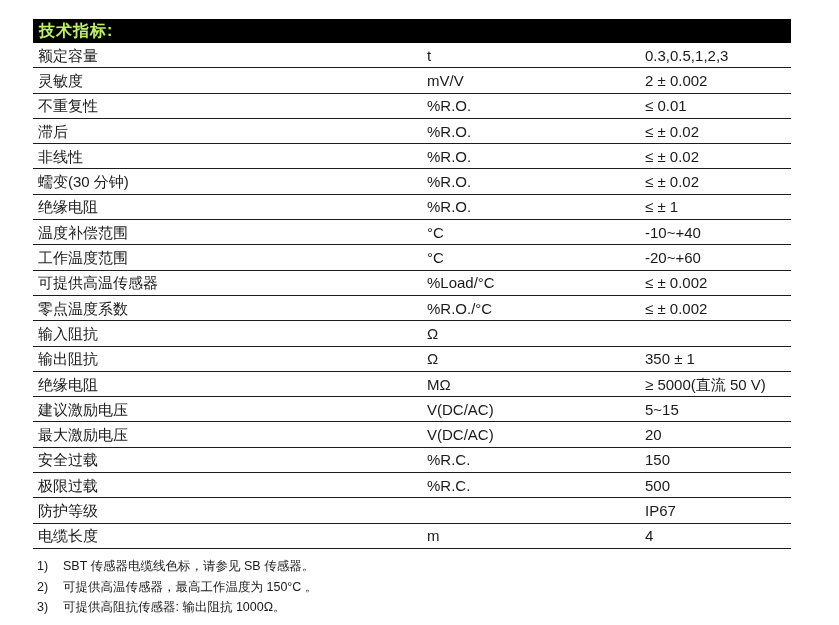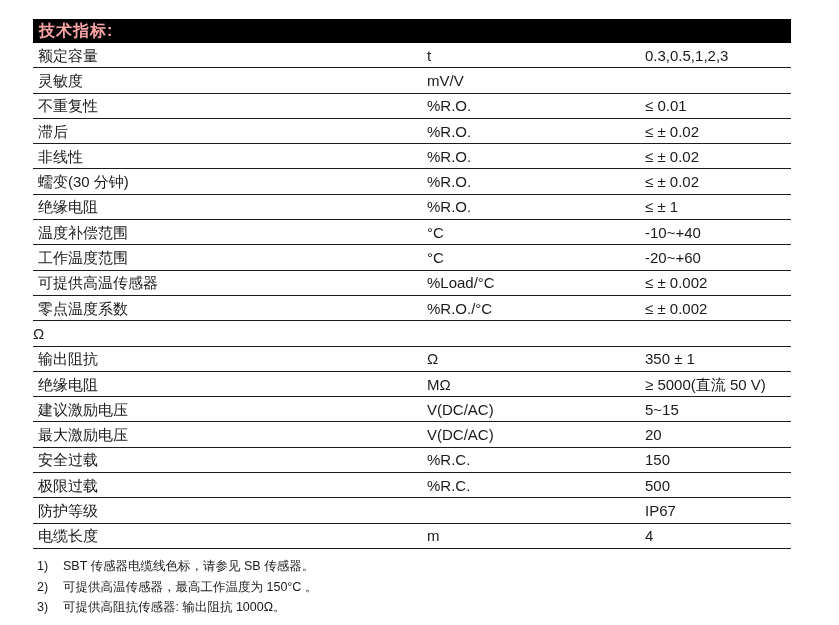--- a/index.html
+++ b/index.html
@@ -13,21 +13,21 @@
     color: #1a1a1a;
     overflow: hidden;
   }
   .header-bar {
     position: absolute;
     left: 33px;
     top: 19px;
     width: 758px;
     height: 24px;
     background: #000000;
-    color: #fca5a5;
+    color: #bef264;
     display: flex;
     align-items: center;
     padding-left: 6px;
     font-size: 16px;
     font-weight: bold;
     letter-spacing: 1px;
   }
   .spec-table {
     position: absolute;
     left: 33px;
@@ -75,20 +75,21 @@
   <div class="spec-table" id="spec-table">
   <div class="spec-row">
     <div class="cell-name">额定容量</div>
     <div class="cell-unit">t</div>
     <div class="cell-value">0.3,0.5,1,2,3</div>
   </div>
 
   <div class="spec-row">
     <div class="cell-name">灵敏度</div>
     <div class="cell-unit">mV/V</div>
+    <div class="cell-value">2 ± 0.002</div>
   </div>
 
   <div class="spec-row">
     <div class="cell-name">不重复性</div>
     <div class="cell-unit">%R.O.</div>
     <div class="cell-value">≤ 0.01</div>
   </div>
 
   <div class="spec-row">
     <div class="cell-name">滞后</div>
@@ -132,20 +133,21 @@
     <div class="cell-value">≤ ± 0.002</div>
   </div>
 
   <div class="spec-row">
     <div class="cell-name">零点温度系数</div>
     <div class="cell-unit">%R.O./°C</div>
     <div class="cell-value">≤ ± 0.002</div>
   </div>
 
   <div class="spec-row">
+    <div class="cell-name">输入阻抗</div>
     <div class="cell-unit">Ω</div>
   </div>
 
   <div class="spec-row">
     <div class="cell-name">输出阻抗</div>
     <div class="cell-unit">Ω</div>
     <div class="cell-value">350 ± 1</div>
   </div>
 
   <div class="spec-row">

